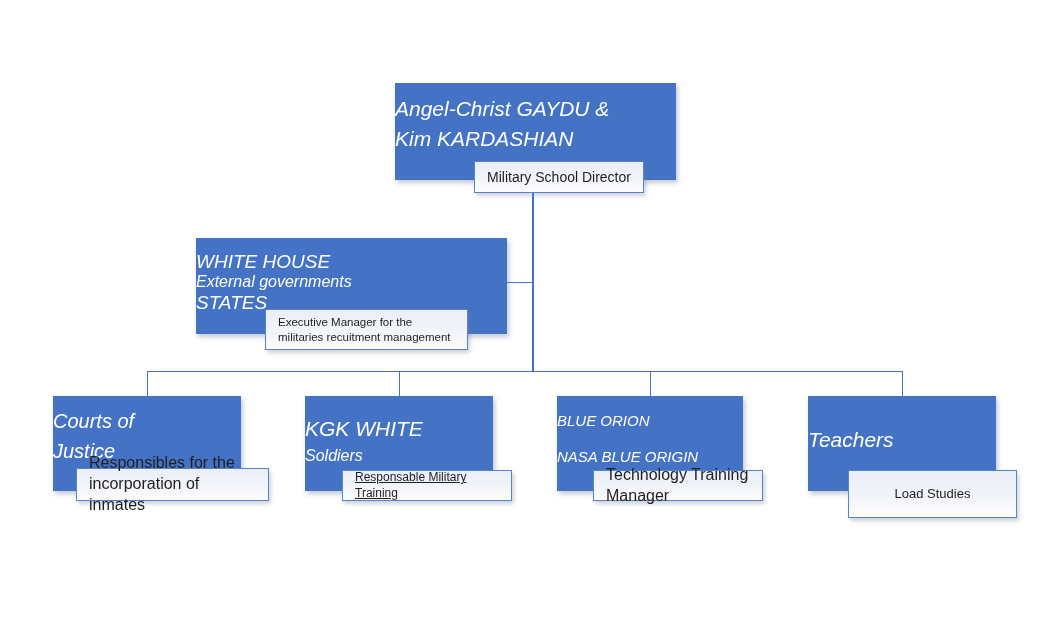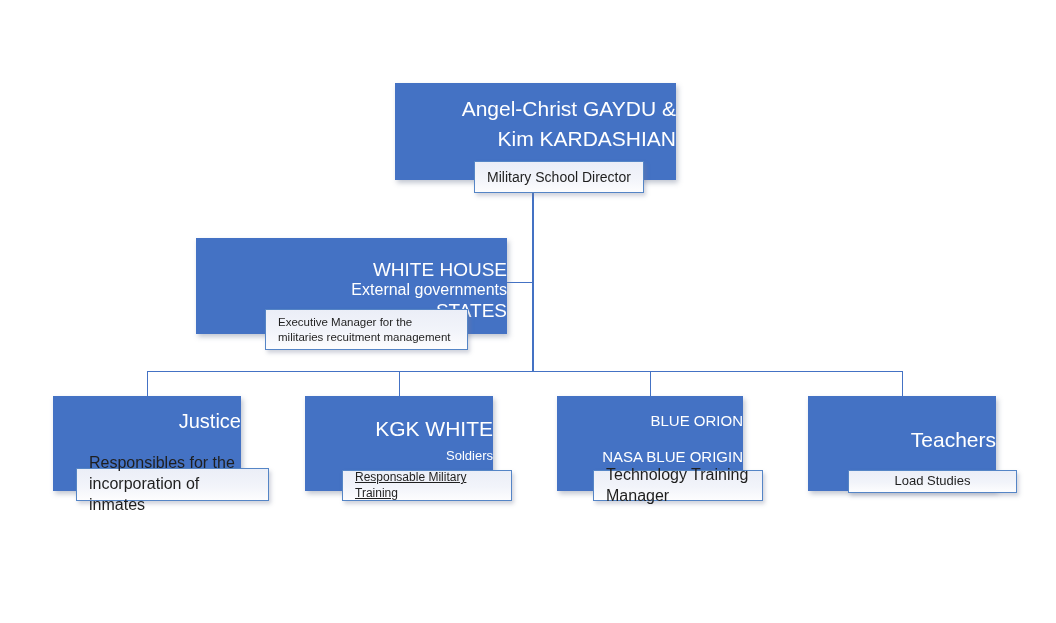--- a/index.html
+++ b/index.html
@@ -6,62 +6,63 @@
   .canvas{
     position:relative;width:1056px;height:623px;background:#ffffff;
     font-family:"Liberation Sans",sans-serif;overflow:hidden;
   }
   
   .node{
     position:absolute;z-index:2;
     background:var(--node-fill,#4472C4);
     color:var(--node-text,#ffffff);
     display:flex;flex-direction:column;align-items:center;
-    text-align:right;
+    text-align:left;
     box-shadow:2px 3px 5px rgba(120,130,155,.45);
+    font-style:italic;
   }
   .node .line{width:100%;}
   
   .rlabel{
     position:absolute;z-index:3;
     background:linear-gradient(to bottom,#ebeef7 0%,#f2f4fa 55%,#fdfdfe 100%);
     border:1px solid var(--label-border,#5585C6);
     color:var(--label-text,#1f1f1f);
     display:flex;align-items:center;justify-content:center;
     text-align:left;line-height:1.3;
     box-shadow:2px 3px 4px rgba(120,130,155,.35);
     box-sizing:border-box;padding:1px 12px;
   }
   
   .conn{position:absolute;z-index:1;background:var(--connector,#4472C4);}
 
   
   #n-director{left:395px;top:83px;width:281px;height:97px;font-size:21px;line-height:30px;padding-top:11px;box-sizing:border-box;}
   #l-director{left:474px;top:161px;width:170px;height:32px;font-size:14px;}
 
-  #n-wh{left:196px;top:238px;width:311px;height:96px;padding-top:20px;box-sizing:border-box;}
+  #n-wh{left:196px;top:238px;width:311px;height:96px;padding-top:12px;box-sizing:border-box;}
   #n-wh .line:nth-child(1){font-size:19px;line-height:23px;}
   #n-wh .line:nth-child(2){font-size:16px;line-height:18px;}
   #n-wh .line:nth-child(3){font-size:19px;line-height:23px;}
   #l-wh{left:265px;top:309px;width:203px;height:41px;font-size:11.5px;}
 
   #n-c0{left:53px;top:396px;width:188px;height:95px;font-size:20px;line-height:30px;padding-top:10px;box-sizing:border-box;}
   #l-c0{left:76px;top:468px;width:193px;height:33px;font-size:16px;}
 
   #n-c1{left:305px;top:396px;width:188px;height:95px;padding-top:19px;box-sizing:border-box;}
   #n-c1 .line:nth-child(1){font-size:21px;line-height:28px;}
-  #n-c1 .line:nth-child(2){font-size:13px;line-height:26px;}
+  #n-c1 .line:nth-child(2){font-size:16px;line-height:26px;}
   #l-c1{left:342px;top:470px;width:170px;height:31px;font-size:12px;text-decoration:underline;}
 
   #n-c2{left:557px;top:396px;width:186px;height:95px;font-size:15px;line-height:17px;padding-top:16px;box-sizing:border-box;}
   #n-c2 .line + .line{margin-top:19px;}
   #l-c2{left:593px;top:470px;width:170px;height:31px;font-size:16px;}
 
   #n-c3{left:808px;top:396px;width:188px;height:95px;font-size:21px;justify-content:center;padding-bottom:8px;box-sizing:border-box;}
-  #l-c3{left:848px;top:470px;width:169px;height:23px;font-size:13px;}
+  #l-c3{left:848px;top:470px;width:169px;height:48px;font-size:13px;}
 
   
   #conn-v   {left:532px;top:193px;width:2px;height:178px;}
   #conn-stub{left:507px;top:282px;width:25px;height:1px;}
   #conn-h   {left:147px;top:371px;width:756px;height:1px;}
   #conn-d0  {left:147px;top:371px;width:1px;height:25px;}
   #conn-d1  {left:399px;top:371px;width:1px;height:25px;}
   #conn-d2  {left:650px;top:371px;width:1px;height:25px;}
   #conn-d3  {left:902px;top:371px;width:1px;height:25px;}
 </style>
@@ -85,20 +86,21 @@
   <div class="rlabel" id="l-director">Military School Director</div>
 
   <div class="node" id="n-wh">
       <div class="line">WHITE HOUSE</div>
       <div class="line">External governments</div>
       <div class="line">STATES</div>
     </div>
   <div class="rlabel" id="l-wh">Executive Manager for the militaries recuitment management</div>
 
   <div class="node" id="n-c0">
+      <div class="line">Courts of</div>
       <div class="line">Justice</div>
     </div>
   <div class="rlabel" id="l-c0">Responsibles for the incorporation of inmates</div>
 
   <div class="node" id="n-c1">
       <div class="line">KGK WHITE</div>
       <div class="line">Soldiers</div>
     </div>
   <div class="rlabel" id="l-c1">Responsable Military Training</div>
 

